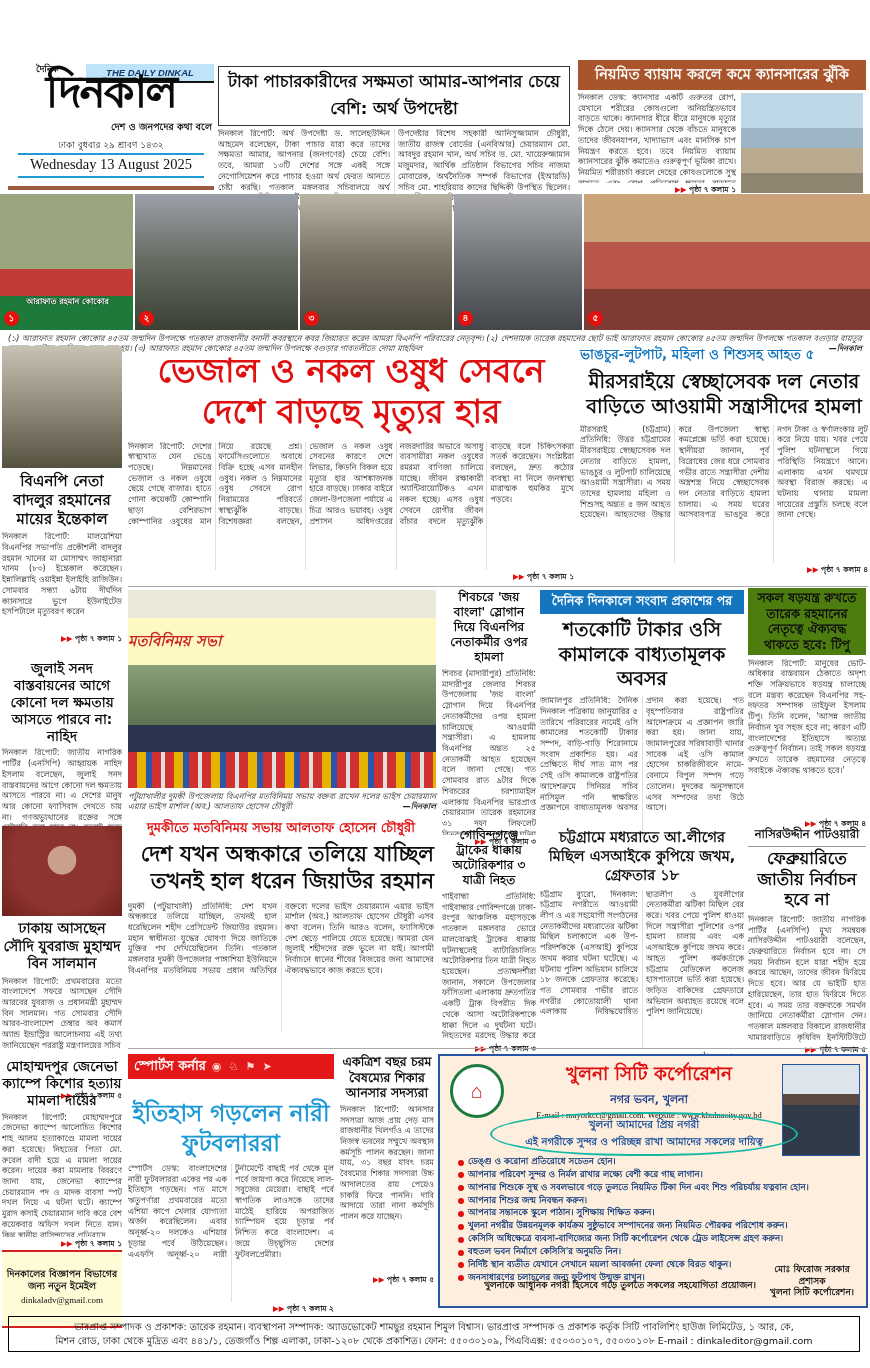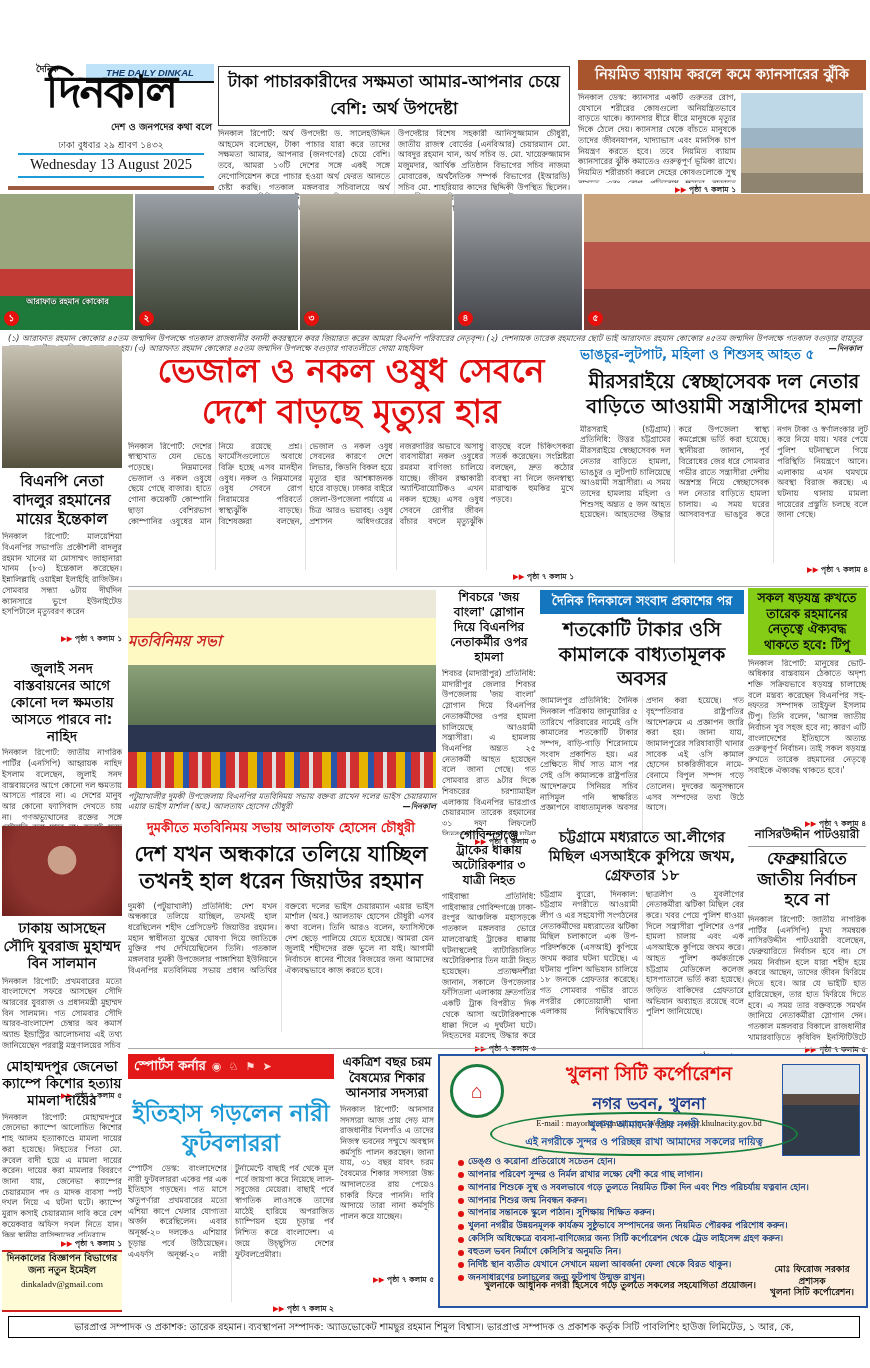--- a/index.html
+++ b/index.html
@@ -23,21 +23,21 @@
   .ph-crowd1{background:linear-gradient(180deg,#c8c2b4,#8a8474 55%,#55513f);}
   .ph-wreath{background:linear-gradient(180deg,#9aa67e 0 55%,#c23b35 55% 75%,#1e7a3a 75% 100%);}
   .ph-crowd2{background:linear-gradient(180deg,#9aa0a8,#646a60 50%,#3c4034);}
   .ph-crowd3{background:linear-gradient(180deg,#b9b4a6,#7a7567 45%,#4a463a);}
   .ph-crowd4{background:linear-gradient(180deg,#a7a9ad,#6f7276 50%,#43454a);}
   .ph-red{background:linear-gradient(180deg,#caa37a 0 35%,#b8574a 35% 70%,#7e3a33 70% 100%);}
   .ph-runner{background:linear-gradient(180deg,#bfd8e8 0 35%,#9db4c4 35% 55%,#b9a98e 55% 80%,#8f8470 80% 100%);}
   .ph-mbs{background:radial-gradient(circle at 50% 38%,#caa08a 0 17%,#8e342e 18% 60%,#6e211d 100%);}
   .ph-suit{background:linear-gradient(180deg,#dde5ec 0 32%,#5a4a42 32% 45%,#303a48 45% 100%);}
   .flowers{background:repeating-linear-gradient(90deg,#d03030 0 9px,#e6b400 9px 18px,#2b55a8 18px 24px,#d03030 24px 33px,#e0e0e0 33px 37px);}
-  .oval{border:2px solid #15803d;border-radius:50%/55%;color:#1b4f9c;font-weight:bold;text-align:center;}
+  .oval{border:2px solid #14b8a6;border-radius:50%/55%;color:#1b4f9c;font-weight:bold;text-align:center;}
   .kbul{list-style:none;margin:2px 0 0 0;padding:0 6px 0 14px;}
   .kbul li{position:relative;font-size:8.6px;line-height:1.38;color:#123a7a;font-weight:bold;padding-left:10px;margin-bottom:1px;}
   .kbul li::before{content:"";position:absolute;left:0;top:3.5px;width:6px;height:6px;border-radius:50%;background:#e01010;}
 </style>
 </head>
 <body>
 
 <div id="page">
 
   <div class="abs" style="left:8px;top:62px;width:206px;height:128px;">
@@ -113,21 +113,21 @@
     <div class="bn art-body" style="margin-top:4px;height:112px;overflow:hidden;">দিনকাল রিপোর্ট: প্রথমবারের মতো বাংলাদেশে সফরে আসছেন সৌদি আরবের যুবরাজ ও প্রধানমন্ত্রী মুহাম্মদ বিন সালমান। গত সোমবার সৌদি আরব-বাংলাদেশ চেম্বার অব কমার্স অ্যান্ড ইন্ডাস্ট্রির আলোচনায় এই তথ্য জানিয়েছেন পররাষ্ট্র মন্ত্রণালয়ের সচিব</div>
     <div class="jump bn"><span class="jarr">▶▶</span> <span>পৃষ্ঠা ৭ কলাম ৫</span></div>
   </div>
 
   <div class="abs" style="left:2px;top:1058px;width:120px;">
     <div class="bn head-sm" style="font-size:13.5px;">মোহাম্মদপুর জেনেভা ক্যাম্পে কিশোর হত্যায় মামলা দায়ের</div>
     <div class="bn art-body" style="margin-top:4px;height:124px;overflow:hidden;">দিনকাল রিপোর্ট: মোহাম্মদপুরে জেনেভা ক্যাম্পে আলোচিত কিশোর শাহ আলম হত্যাকাণ্ডে মামলা দায়ের করা হয়েছে। নিহতের পিতা মো. রুবেল বাদী হয়ে এ মামলা দায়ের করেন। দায়ের করা মামলার বিবরণে জানা যায়, জেনেভা ক্যাম্পের চেয়ারম্যান পদ ও মাদক ব্যবসা স্পট দখল নিয়ে এ ঘটনা ঘটে। ক্যাম্পে মুরাদ কসাই চেয়ারম্যান দাবি করে বেশ কয়েকবার অফিস দখল নিতে যান। কিন্তু স্থানীয় বাসিন্দাদের প্রতিবাদে</div>
     <div class="jump bn"><span class="jarr">▶▶</span> <span>পৃষ্ঠা ৭ কলাম ১</span></div>
   </div>
 
-  <div class="abs" style="left:2px;top:1250px;width:120px;height:58px;background:#fffbd6;border-top:2px solid #d02020;border-bottom:2px solid #d02020;text-align:center;padding-top:0;">
+  <div class="abs" style="left:2px;top:1250px;width:120px;height:58px;background:#fffbd6;border-top:2px solid #d02020;border-bottom:2px solid #d02020;text-align:center;padding-top:16px;">
     <div class="bn" style="font-size:9.5px;font-weight:bold;color:#111;line-height:1.3;">দিনকালের বিজ্ঞাপন বিভাগের জন্য নতুন ইমেইল</div>
     <div style="font-size:9px;font-family:'Liberation Serif',serif;color:#111;margin-top:2px;">dinkaladv@gmail.com</div>
   </div>
 
   <div class="abs" style="left:128px;top:350px;width:446px;">
     <div class="bn" style="font-size:33px;font-weight:bold;color:#e01010;text-align:center;line-height:1.25;">ভেজাল ও নকল ওষুধ সেবনে দেশে বাড়ছে মৃত্যুর হার</div>
     <div class="bn art-body cols5" style="margin-top:9px;height:128px;overflow:hidden;">দিনকাল রিপোর্ট: দেশের স্বাস্থ্যখাত যেন ভেঙে পড়েছে। নিম্নমানের ভেজাল ও নকল ওষুধে ছেয়ে গেছে বাজার। হাতে গোনা কয়েকটি কোম্পানি ছাড়া বেশিরভাগ কোম্পানির ওষুধের মান নিয়ে রয়েছে প্রশ্ন। ফার্মেসিগুলোতে অবাধে বিক্রি হচ্ছে এসব মানহীন ওষুধ। নকল ও নিম্নমানের ওষুধ সেবনে রোগ নিরাময়ের পরিবর্তে স্বাস্থ্যঝুঁকি বাড়ছে। বিশেষজ্ঞরা বলছেন, ভেজাল ও নকল ওষুধ সেবনের কারণে দেশে লিভার, কিডনি বিকল হয়ে মৃত্যুর হার আশঙ্কাজনক হারে বাড়ছে। ঢাকার বাইরে জেলা-উপজেলা পর্যায়ে এ চিত্র আরও ভয়াবহ। ওষুধ প্রশাসন অধিদপ্তরের নজরদারির অভাবে অসাধু ব্যবসায়ীরা নকল ওষুধের রমরমা বাণিজ্য চালিয়ে যাচ্ছে। জীবন রক্ষাকারী অ্যান্টিবায়োটিকও এখন নকল হচ্ছে। এসব ওষুধ সেবনে রোগীর জীবন বাঁচার বদলে মৃত্যুঝুঁকি বাড়ছে বলে চিকিৎসকরা সতর্ক করেছেন। সংশ্লিষ্টরা বলছেন, দ্রুত কঠোর ব্যবস্থা না নিলে জনস্বাস্থ্য মারাত্মক হুমকির মুখে পড়বে।</div>
     <div class="jump bn"><span class="jarr">▶▶</span> <span>পৃষ্ঠা ৭ কলাম ১</span></div>
   </div>
 
@@ -160,28 +160,28 @@
     <div class="jump bn"><span class="jarr">▶▶</span> <span>পৃষ্ঠা ৭ কলাম ৩</span></div>
   </div>
 
   <div class="abs" style="left:540px;top:590px;width:204px;">
     <div class="bn" style="background:#1576c0;color:#fff;font-size:12.5px;font-weight:bold;text-align:center;padding:2px 7px;">দৈনিক দিনকালে সংবাদ প্রকাশের পর</div>
     <div class="bn" style="font-size:19px;font-weight:bold;color:#0d0d0d;text-align:center;line-height:1.3;margin-top:3px;">শতকোটি টাকার ওসি কামালকে বাধ্যতামূলক অবসর</div>
     <div class="bn art-body cols2" style="margin-top:5px;height:140px;overflow:hidden;">জামালপুর প্রতিনিধি: দৈনিক দিনকাল পত্রিকায় জানুয়ারির ৫ তারিখে পরিবারের নামেই ওসি কামালের শতকোটি টাকার সম্পদ, বাড়ি-গাড়ি শিরোনামে সংবাদ প্রকাশিত হয়। এর প্রেক্ষিতে দীর্ঘ সাত মাস পর সেই ওসি কামালকে রাষ্ট্রপতির আদেশক্রমে সিনিয়র সচিব নাসিমুল গনি স্বাক্ষরিত প্রজ্ঞাপনে বাধ্যতামূলক অবসর প্রদান করা হয়েছে। গত বৃহস্পতিবার রাষ্ট্রপতির আদেশক্রমে এ প্রজ্ঞাপন জারি করা হয়। জানা যায়, জামালপুরের সরিষাবাড়ী থানার সাবেক এই ওসি কামাল হোসেন চাকরিজীবনে নামে-বেনামে বিপুল সম্পদ গড়ে তোলেন। দুদকের অনুসন্ধানে এসব সম্পদের তথ্য উঠে আসে।</div>
   </div>
 
   <div class="abs" style="left:748px;top:588px;width:118px;">
-    <div class="bn head-sm" style="font-size:12.5px;background:#84cc16;padding:2px 1px;">সকল ষড়যন্ত্র রুখতে তারেক রহমানের নেতৃত্বে ঐক্যবদ্ধ থাকতে হবে: টিপু</div>
+    <div class="bn head-sm" style="font-size:12.5px;background:#4d7c0f;padding:2px 1px;">সকল ষড়যন্ত্র রুখতে তারেক রহমানের নেতৃত্বে ঐক্যবদ্ধ থাকতে হবে: টিপু</div>
     <div class="bn art-body" style="margin-top:4px;height:158px;overflow:hidden;">দিনকাল রিপোর্ট: মানুষের ভোট-অধিকার বাস্তবায়ন ঠেকাতে অদৃশ্য শক্তি সক্রিয়ভাবে ষড়যন্ত্র চালাচ্ছে বলে মন্তব্য করেছেন বিএনপির সহ-দফতর সম্পাদক তাইফুল ইসলাম টিপু। তিনি বলেন, 'আসন্ন জাতীয় নির্বাচন খুব সহজ হবে না; কারণ এটি বাংলাদেশের ইতিহাসে অত্যন্ত গুরুত্বপূর্ণ নির্বাচন। তাই সকল ষড়যন্ত্র রুখতে তারেক রহমানের নেতৃত্বে সবাইকে ঐক্যবদ্ধ থাকতে হবে।'</div>
     <div class="jump bn"><span class="jarr">▶▶</span> <span>পৃষ্ঠা ৭ কলাম ৪</span></div>
   </div>
 
   <div class="abs" style="left:128px;top:818px;width:306px;">
     <div class="bn kicker-red" style="font-size:13px;">দুমকীতে মতবিনিময় সভায় আলতাফ হোসেন চৌধুরী</div>
-    <div class="bn" style="font-size:21px;font-weight:bold;color:#0d0d0d;text-align:center;line-height:1.3;margin-top:2px;">দেশ যখন অন্ধকারে তলিয়ে যাচ্ছিল তখনই হাল ধরেন জিয়াউর রহমান</div>
+    <div class="bn" style="font-size:21px;font-weight:bold;color:#0d0d0d;text-align:right;line-height:1.3;margin-top:2px;">দেশ যখন অন্ধকারে তলিয়ে যাচ্ছিল তখনই হাল ধরেন জিয়াউর রহমান</div>
     <div class="bn art-body cols2" style="margin-top:6px;height:130px;overflow:hidden;">দুমকী (পটুয়াখালী) প্রতিনিধি: দেশ যখন অন্ধকারে তলিয়ে যাচ্ছিল, তখনই হাল ধরেছিলেন শহীদ প্রেসিডেন্ট জিয়াউর রহমান। মহান স্বাধীনতা যুদ্ধের ঘোষণা দিয়ে জাতিকে মুক্তির পথ দেখিয়েছিলেন তিনি। গতকাল মঙ্গলবার দুমকী উপজেলার পাঙ্গাশিয়া ইউনিয়নে বিএনপির মতবিনিময় সভায় প্রধান অতিথির বক্তব্যে দলের ভাইস চেয়ারম্যান এয়ার ভাইস মার্শাল (অব.) আলতাফ হোসেন চৌধুরী এসব কথা বলেন। তিনি আরও বলেন, ফ্যাসিস্টকে দেশ ছেড়ে পালিয়ে যেতে হয়েছে। আমরা যেন জুলাই শহীদদের রক্ত ভুলে না যাই। আগামী নির্বাচনে ধানের শীষের বিজয়ের জন্য আমাদের ঐক্যবদ্ধভাবে কাজ করতে হবে।</div>
   </div>
 
   <div class="abs" style="left:442px;top:828px;width:94px;">
     <div class="bn head-sm" style="font-size:12px;">গোবিন্দগঞ্জে ট্রাকের ধাক্কায় অটোরিকশার ৩ যাত্রী নিহত</div>
     <div class="bn art-body" style="margin-top:4px;height:150px;overflow:hidden;">গাইবান্ধা প্রতিনিধি: গাইবান্ধার গোবিন্দগঞ্জে ঢাকা-রংপুর আঞ্চলিক মহাসড়কে গতকাল মঙ্গলবার ভোরে মালবোঝাই ট্রাকের ধাক্কায় ঘটনাস্থলেই ব্যাটারিচালিত অটোরিকশার তিন যাত্রী নিহত হয়েছেন। প্রত্যক্ষদর্শীরা জানান, সকালে উপজেলার ফাঁসিতলা এলাকায় দ্রুতগতির একটি ট্রাক বিপরীত দিক থেকে আসা অটোরিকশাকে ধাক্কা দিলে এ দুর্ঘটনা ঘটে। নিহতদের মরদেহ উদ্ধার করে থানায় নেওয়া হয়েছে।</div>
     <div class="jump bn"><span class="jarr">▶▶</span> <span>পৃষ্ঠা ৭ কলাম ৩</span></div>
   </div>
 
   <div class="abs" style="left:540px;top:828px;width:204px;">
@@ -214,21 +214,21 @@
     <div class="bn art-body" style="margin-top:4px;height:168px;overflow:hidden;">দিনকাল রিপোর্ট: আনসার সদস্যরা আজ প্রায় দেড় মাস রাজধানীর খিলগাঁও এ তাদের নিজস্ব ভবনের সম্মুখে অবস্থান কর্মসূচি পালন করছেন। জানা যায়, ৩১ বছর যাবৎ চরম বৈষম্যের শিকার সদস্যরা উচ্চ আদালতের রায় পেয়েও চাকরি ফিরে পাননি। দাবি আদায়ে তারা নানা কর্মসূচি পালন করে যাচ্ছেন।</div>
     <div class="jump bn"><span class="jarr">▶▶</span> <span>পৃষ্ঠা ৭ কলাম ৫</span></div>
   </div>
 
   <div class="abs" style="left:438px;top:1054px;width:430px;height:254px;background:#fdeedd;border:2px solid #2757a4;box-sizing:border-box;">
     <div class="abs" style="left:10px;top:8px;width:48px;height:48px;border:3px solid #1b7a3d;border-radius:50%;background:#fff;display:flex;align-items:center;justify-content:center;">
       <span style="color:#d02020;font-size:20px;">⌂</span>
     </div>
     <div class="abs" style="left:64px;top:4px;width:290px;text-align:center;">
       <div class="bn" style="font-size:18.5px;font-weight:bold;color:#e01010;">খুলনা সিটি কর্পোরেশন</div>
-      <div class="bn" style="font-size:16px;font-weight:bold;color:#1a3a8c;">নগর ভবন, খুলনা</div>
+      <div class="bn" style="font-size:11px;font-weight:bold;color:#1a3a8c;">নগর ভবন, খুলনা</div>
       <div style="font-size:8.5px;color:#111;font-family:'Liberation Serif',serif;">E-mail : mayorkcc@gmail.com. Website : www.khulnacity.gov.bd</div>
     </div>
     <div class="abs photo ph-suit" style="left:342px;top:8px;width:76px;height:90px;border:1px solid #2757a4;"></div>
     <div class="abs oval" style="left:50px;top:56px;width:288px;padding:3px 8px;">
       <div class="bn" style="font-size:10.5px;">খুলনা আমাদের প্রিয় নগরী</div>
       <div class="bn" style="font-size:10px;">এই নগরীকে সুন্দর ও পরিচ্ছন্ন রাখা আমাদের সকলের দায়িত্ব</div>
     </div>
     <ul class="kbul bn abs" style="left:4px;top:98px;width:416px;">
       <li>ডেঙ্গু ও করোনা প্রতিরোধে সচেতন হোন।</li>
       <li>আপনার পরিবেশ সুন্দর ও নির্মল রাখার লক্ষ্যে বেশী করে গাছ লাগান।</li>
@@ -244,15 +244,16 @@
     <div class="abs bn" style="left:0;top:222px;width:360px;text-align:center;font-size:9px;font-weight:bold;color:#111;">খুলনাকে আধুনিক নগরী হিসেবে গড়ে তুলতে সকলের সহযোগিতা প্রয়োজন।</div>
     <div class="abs bn" style="right:12px;top:208px;text-align:center;font-size:9px;font-weight:bold;color:#111;line-height:1.3;">
       <div>মোঃ ফিরোজ সরকার</div>
       <div>প্রশাসক</div>
       <div>খুলনা সিটি কর্পোরেশন।</div>
     </div>
   </div>
 
   <div class="abs" style="left:8px;top:1316px;width:852px;border:1px solid #000;padding:3px 6px;text-align:center;box-sizing:border-box;">
     <div class="bn" style="font-size:9.5px;color:#111;line-height:1.45;">ভারপ্রাপ্ত সম্পাদক ও প্রকাশক: তারেক রহমান। ব্যবস্থাপনা সম্পাদক: অ্যাডভোকেট শামছুর রহমান শিমুল বিশ্বাস। ভারপ্রাপ্ত সম্পাদক ও প্রকাশক কর্তৃক সিটি পাবলিশিং হাউজ লিমিটেড, ১ আর, কে,</div>
+    <div class="bn" style="font-size:9.5px;color:#111;line-height:1.45;">মিশন রোড, ঢাকা থেকে মুদ্রিত এবং ৪৪১/১, তেজগাঁও শিল্প এলাকা, ঢাকা-১২০৮ থেকে প্রকাশিত। ফোন: ৫৫০৩০১০৯, পিএবিএক্স: ৫৫০৩০১০৭, ৫৫০৩০১০৮ E-mail : dinkaleditor@gmail.com</div>
   </div>
 
 </div>
 
 </body></html>

